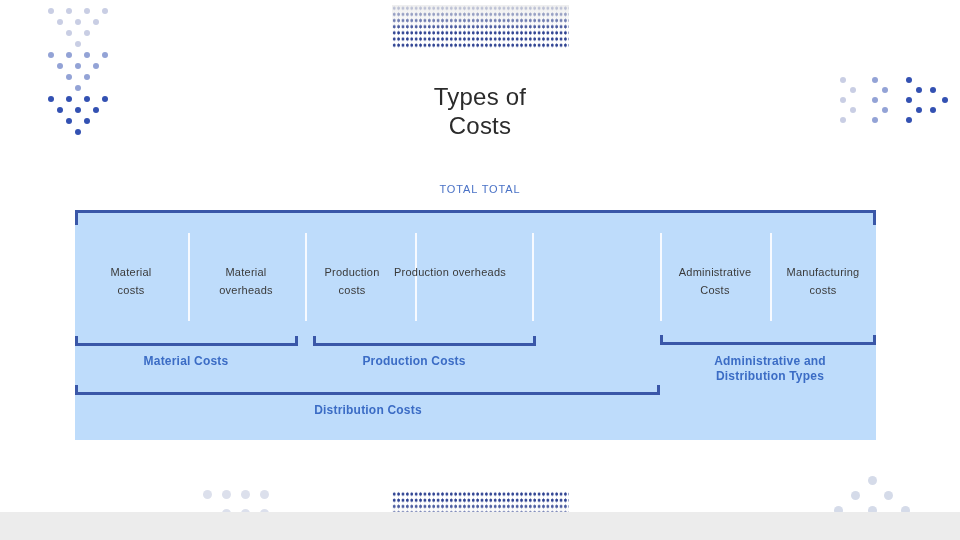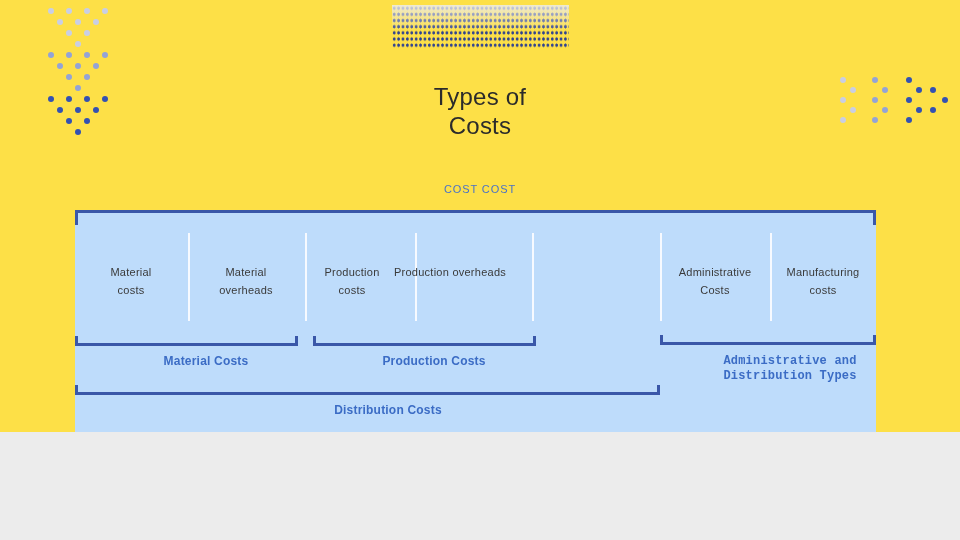--- a/index.html
+++ b/index.html
@@ -3,22 +3,22 @@
 <meta charset="utf-8">
 <style>
   html,body{margin:0;padding:0;}
   body{
     width:960px;height:540px;
     font-family:"Liberation Sans", sans-serif;
     background:#ececec;
     overflow:hidden;
   }
   #slide{
-    position:relative;width:960px;height:432px;
-    background:#fde047;overflow:hidden;
+    position:relative;width:960px;height:512px;
+    background:#ffffff;overflow:hidden;
   }
 
   
   .title{
     position:absolute;left:0;top:82px;width:960px;
     text-align:center;color:#2b2b2b;
     font-size:24px;line-height:29px;letter-spacing:0.2px;
   }
   .t-line{display:block;}
 
@@ -54,23 +54,23 @@
   
   .bracket{
     position:absolute;height:10px;box-sizing:border-box;
     border-left:3px solid #3a57a8;
     border-right:3px solid #3a57a8;
     border-bottom:3px solid #3a57a8;
   }
   .bracket-label{
     position:absolute;transform:translateX(-50%);
     font-size:12px;font-weight:bold;color:#3b6cc5;
-    text-align:center;white-space:nowrap;line-height:15px;letter-spacing:0.2px;margin-left:20px;
-  }
-  .bl-line{display:block;font-family:Liberation Mono, monospace;}
+    text-align:center;white-space:nowrap;line-height:15px;letter-spacing:0.2px;
+  }
+  .bl-line{display:block;}
 
   
   .dot-grid{position:absolute;}
   #grid-top{
     left:392px;top:5px;width:177px;height:44px;
     background-image:
       linear-gradient(to bottom, rgba(236,236,236,0.85), rgba(236,236,236,0) 60%),
       radial-gradient(ellipse 1.4px 2.1px at 50% 50%, #2d4191 70%, transparent 100%);
     background-size:100% 100%, 4.4px 6.2px;
   }
@@ -90,21 +90,21 @@
 <div id="slide">
 
   <div class="dot-grid" id="grid-top"></div>
   <div class="dot-grid" id="grid-bottom"></div>
 
   <div class="title">
     <span class="t-line">Types of</span>
     <span class="t-line">Costs</span>
   </div>
 
-  <div class="total-label">COST COST</div>
+  <div class="total-label">TOTAL TOTAL</div>
 
   <div class="cost-box"></div>
   <div class="box-top-bracket"></div>
 
   <div class="vsep" style="left:188px"></div>
   <div class="vsep" style="left:305px"></div>
   <div class="vsep" style="left:415px"></div>
   <div class="vsep" style="left:532px"></div>
   <div class="vsep" style="left:660px"></div>
   <div class="vsep" style="left:770px"></div>

